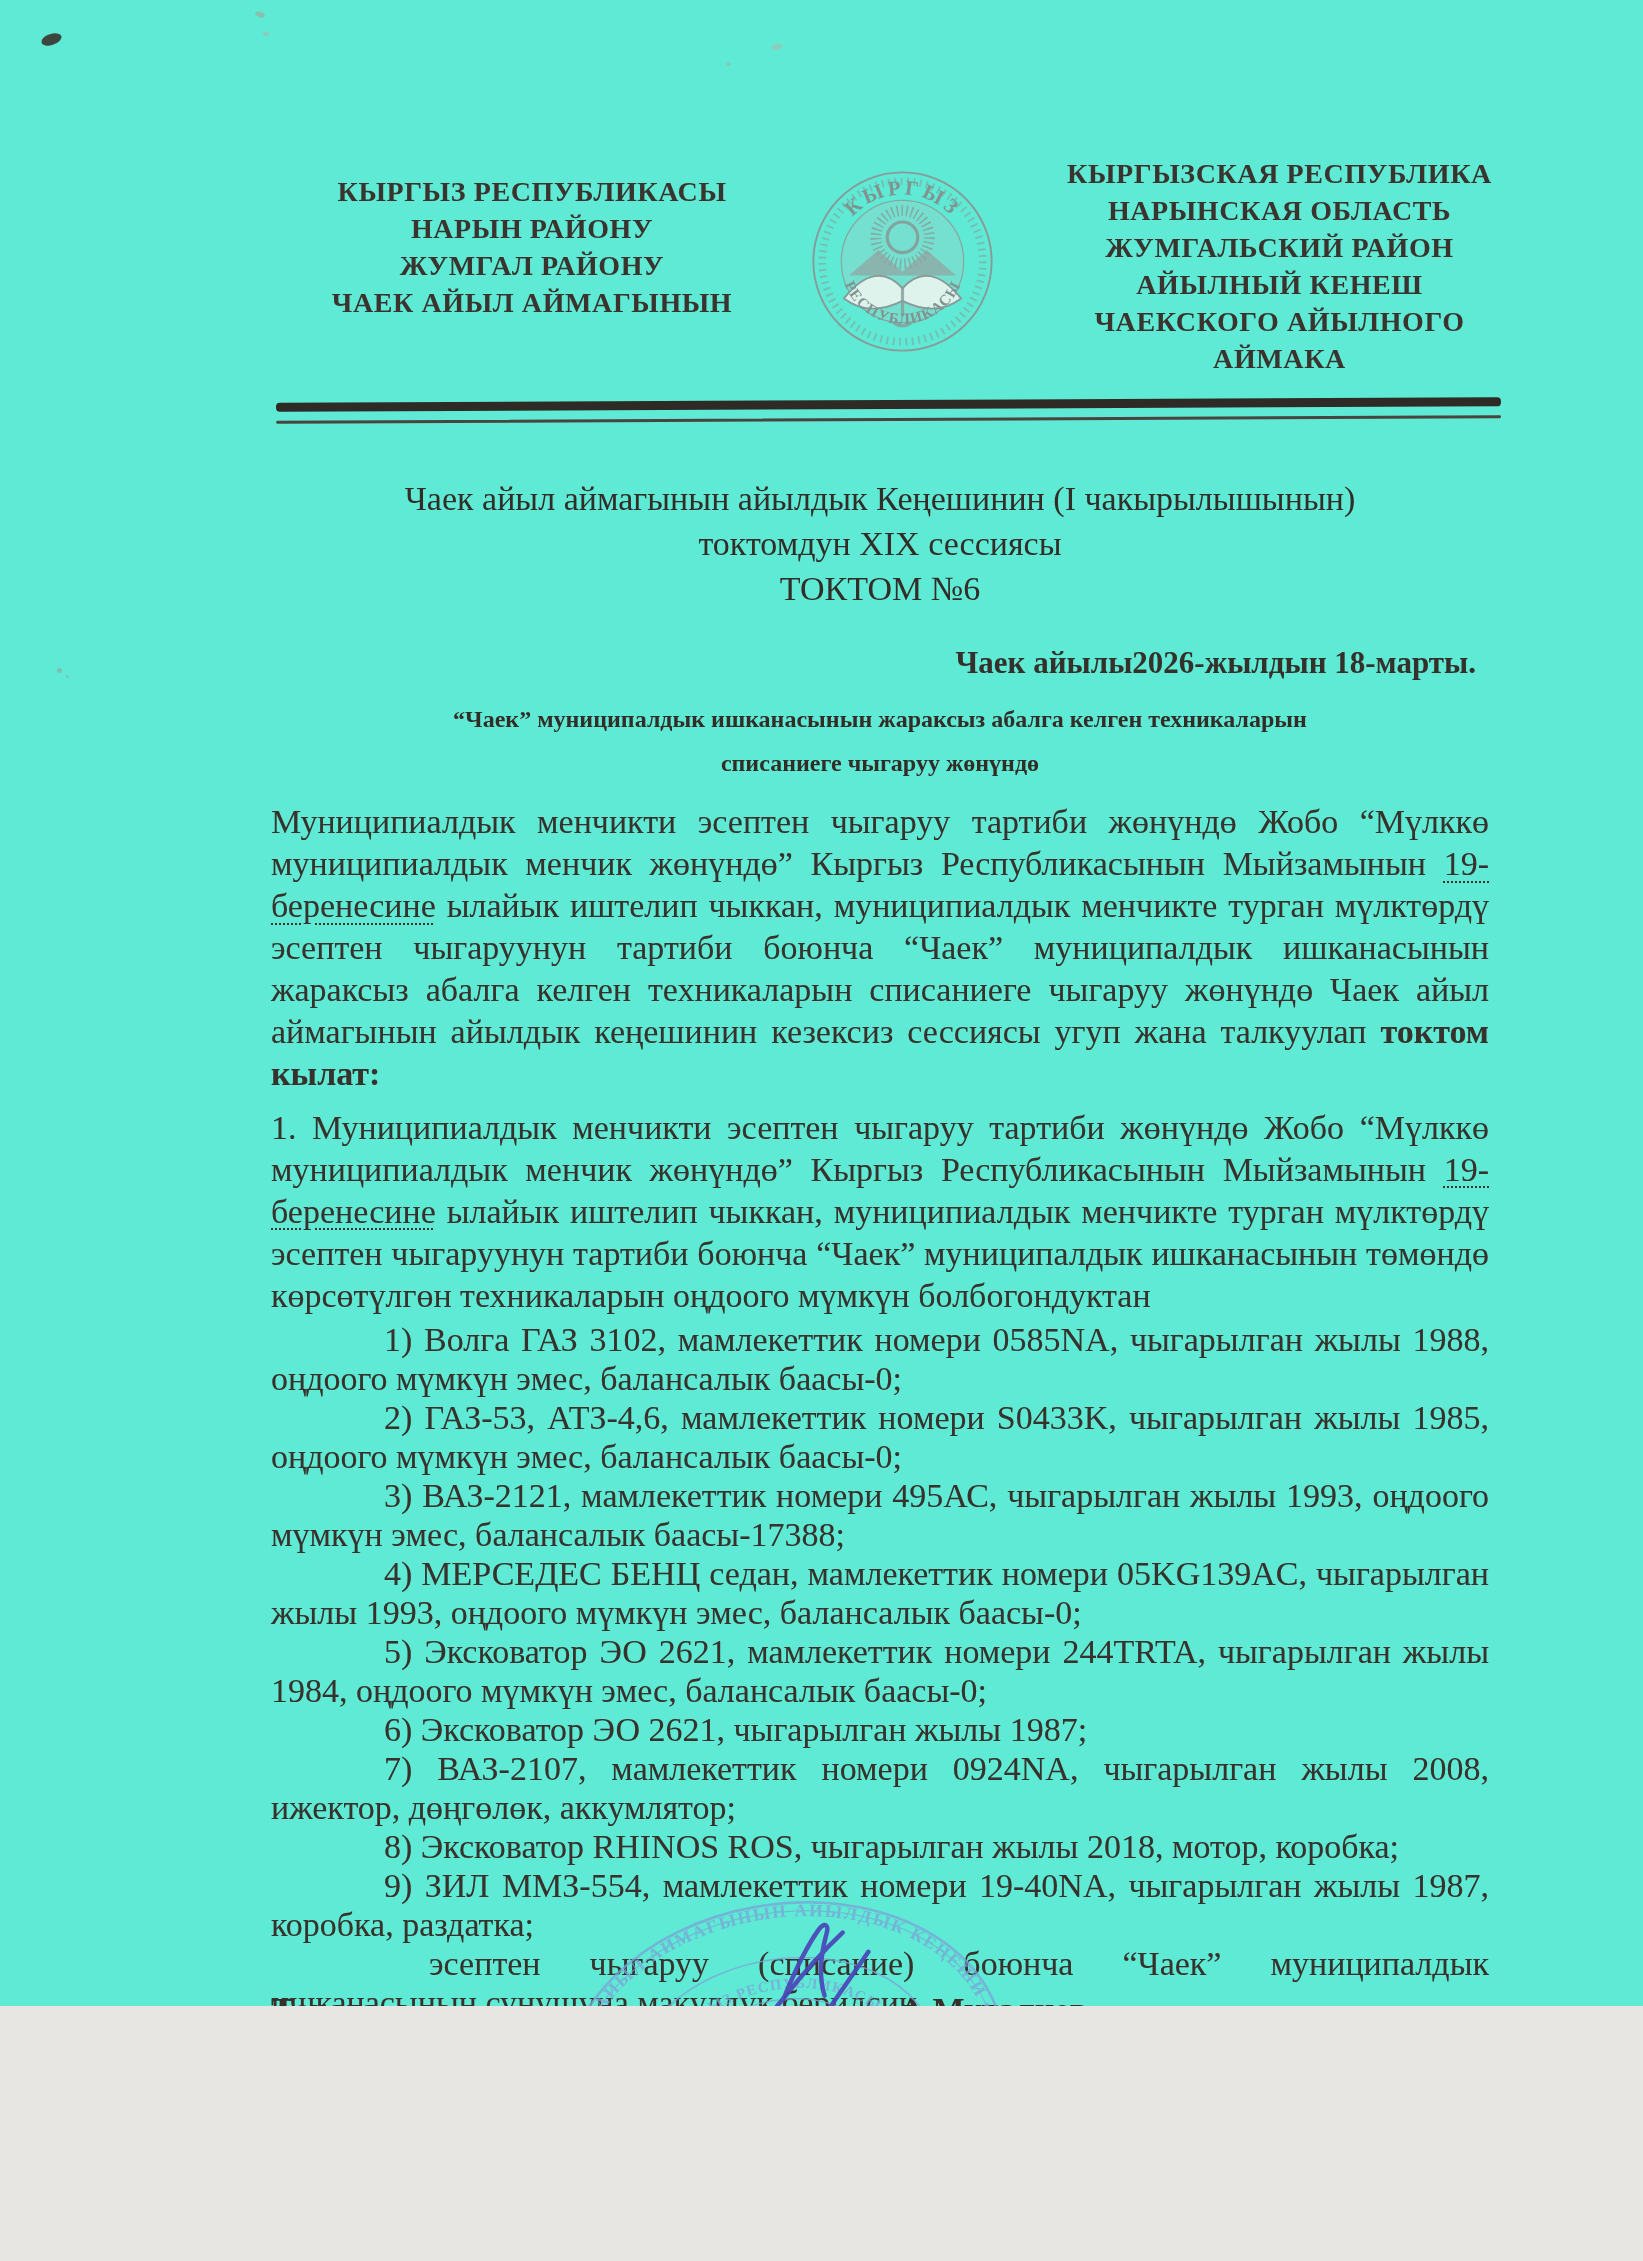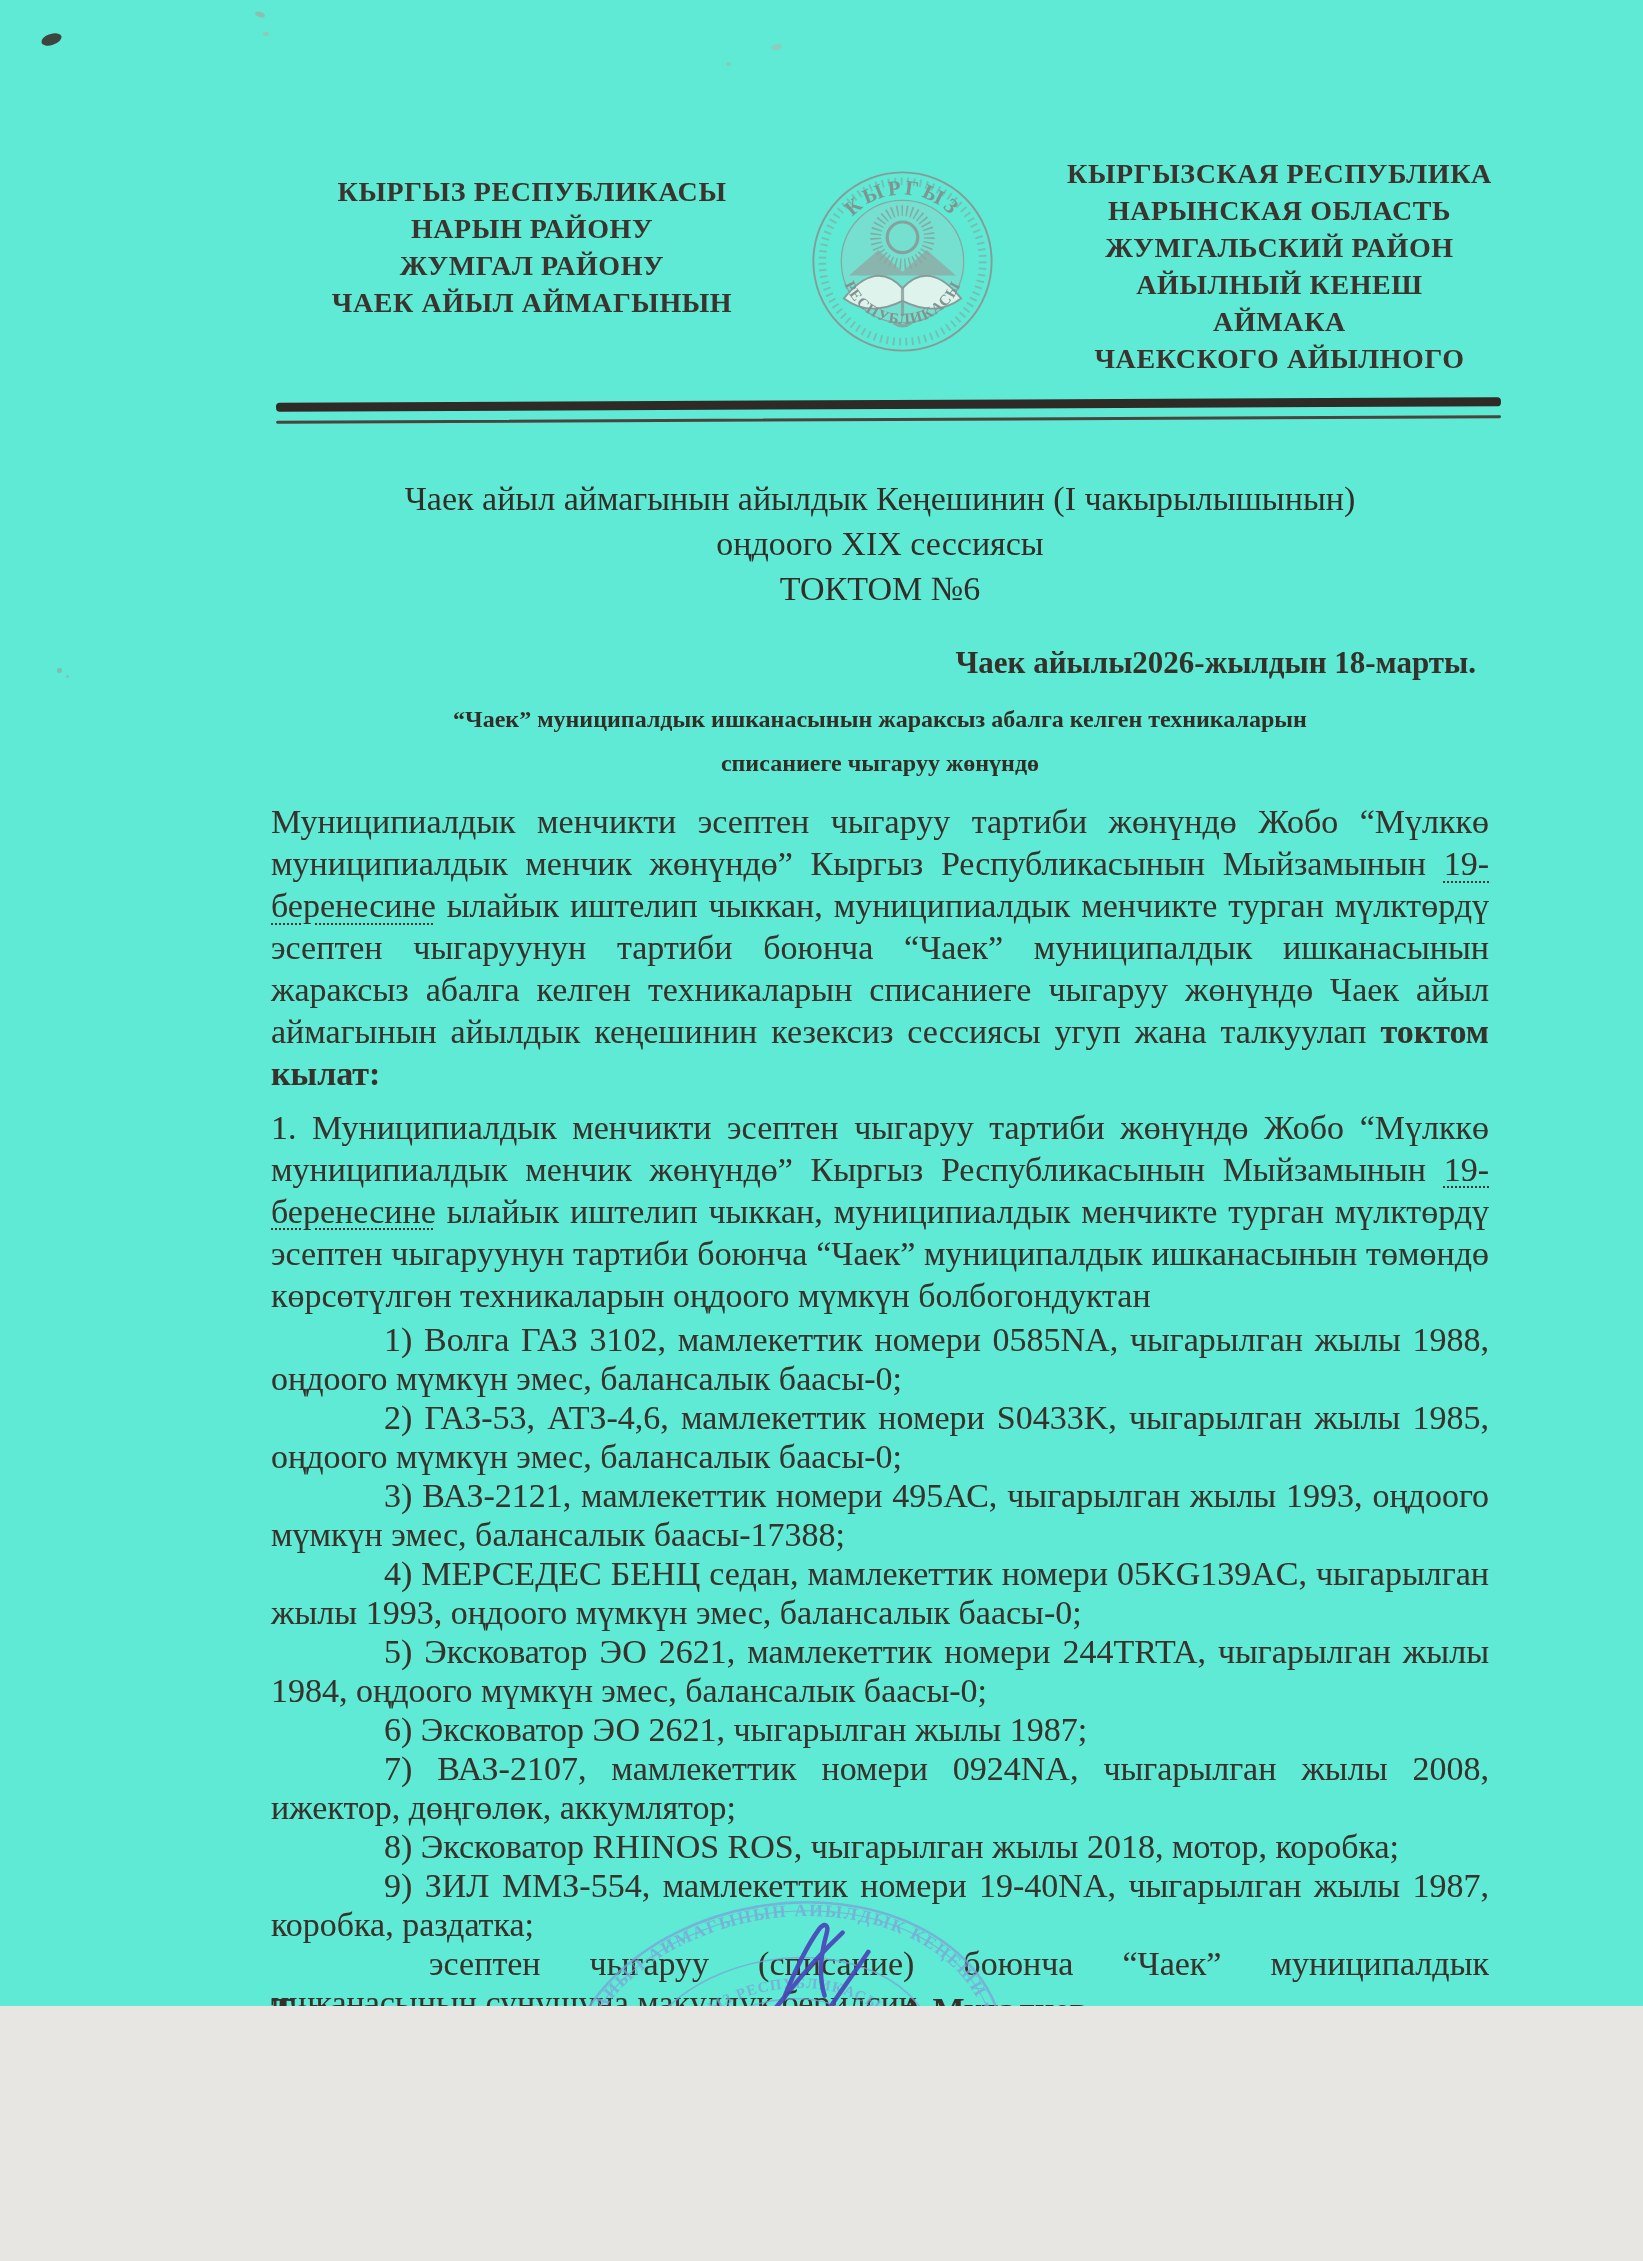--- a/index.html
+++ b/index.html
@@ -98,32 +98,32 @@
     <text font-size="24" font-weight="bold" fill="#868686" letter-spacing="2" font-family="Liberation Serif, serif">
       <textPath href="#emBot" startOffset="50%" text-anchor="middle">РЕСПУБЛИКАСЫ</textPath>
     </text>
   </svg>
 
   <div class="hdr-block hdr-right">
       <div class="hdr-line">КЫРГЫЗСКАЯ  РЕСПУБЛИКА</div>
       <div class="hdr-line">НАРЫНСКАЯ ОБЛАСТЬ</div>
       <div class="hdr-line">ЖУМГАЛЬСКИЙ РАЙОН</div>
       <div class="hdr-line">АЙЫЛНЫЙ КЕНЕШ</div>
+      <div class="hdr-line">ЧАЕКСКОГО  АЙЫЛНОГО</div>
       <div class="hdr-line">АЙМАКА</div>
-      <div class="hdr-line">ЧАЕКСКОГО  АЙЫЛНОГО</div>
     </div>
 
   <div class="rule-wrap">
     <div class="rule-thick"></div>
     <div class="rule-thin"></div>
   </div>
 
   <div class="title">
       <div class="title-line">Чаек айыл аймагынын  айылдык Кеңешинин (I чакырылышынын)</div>
-      <div class="title-line">оңдоого XIX сессиясы</div>
+      <div class="title-line">токтомдун XIX сессиясы</div>
       <div class="title-line">ТОКТОМ №6</div>
     </div>
 
   <div class="dateline">
     <span class="place">Чаек  айылы</span>
     <span class="date">2026-жылдын   18-марты.</span>
   </div>
 
   <div class="subject">
       <div class="subject-line">“Чаек” муниципалдык ишканасынын жараксыз абалга келген техникаларын</div>

